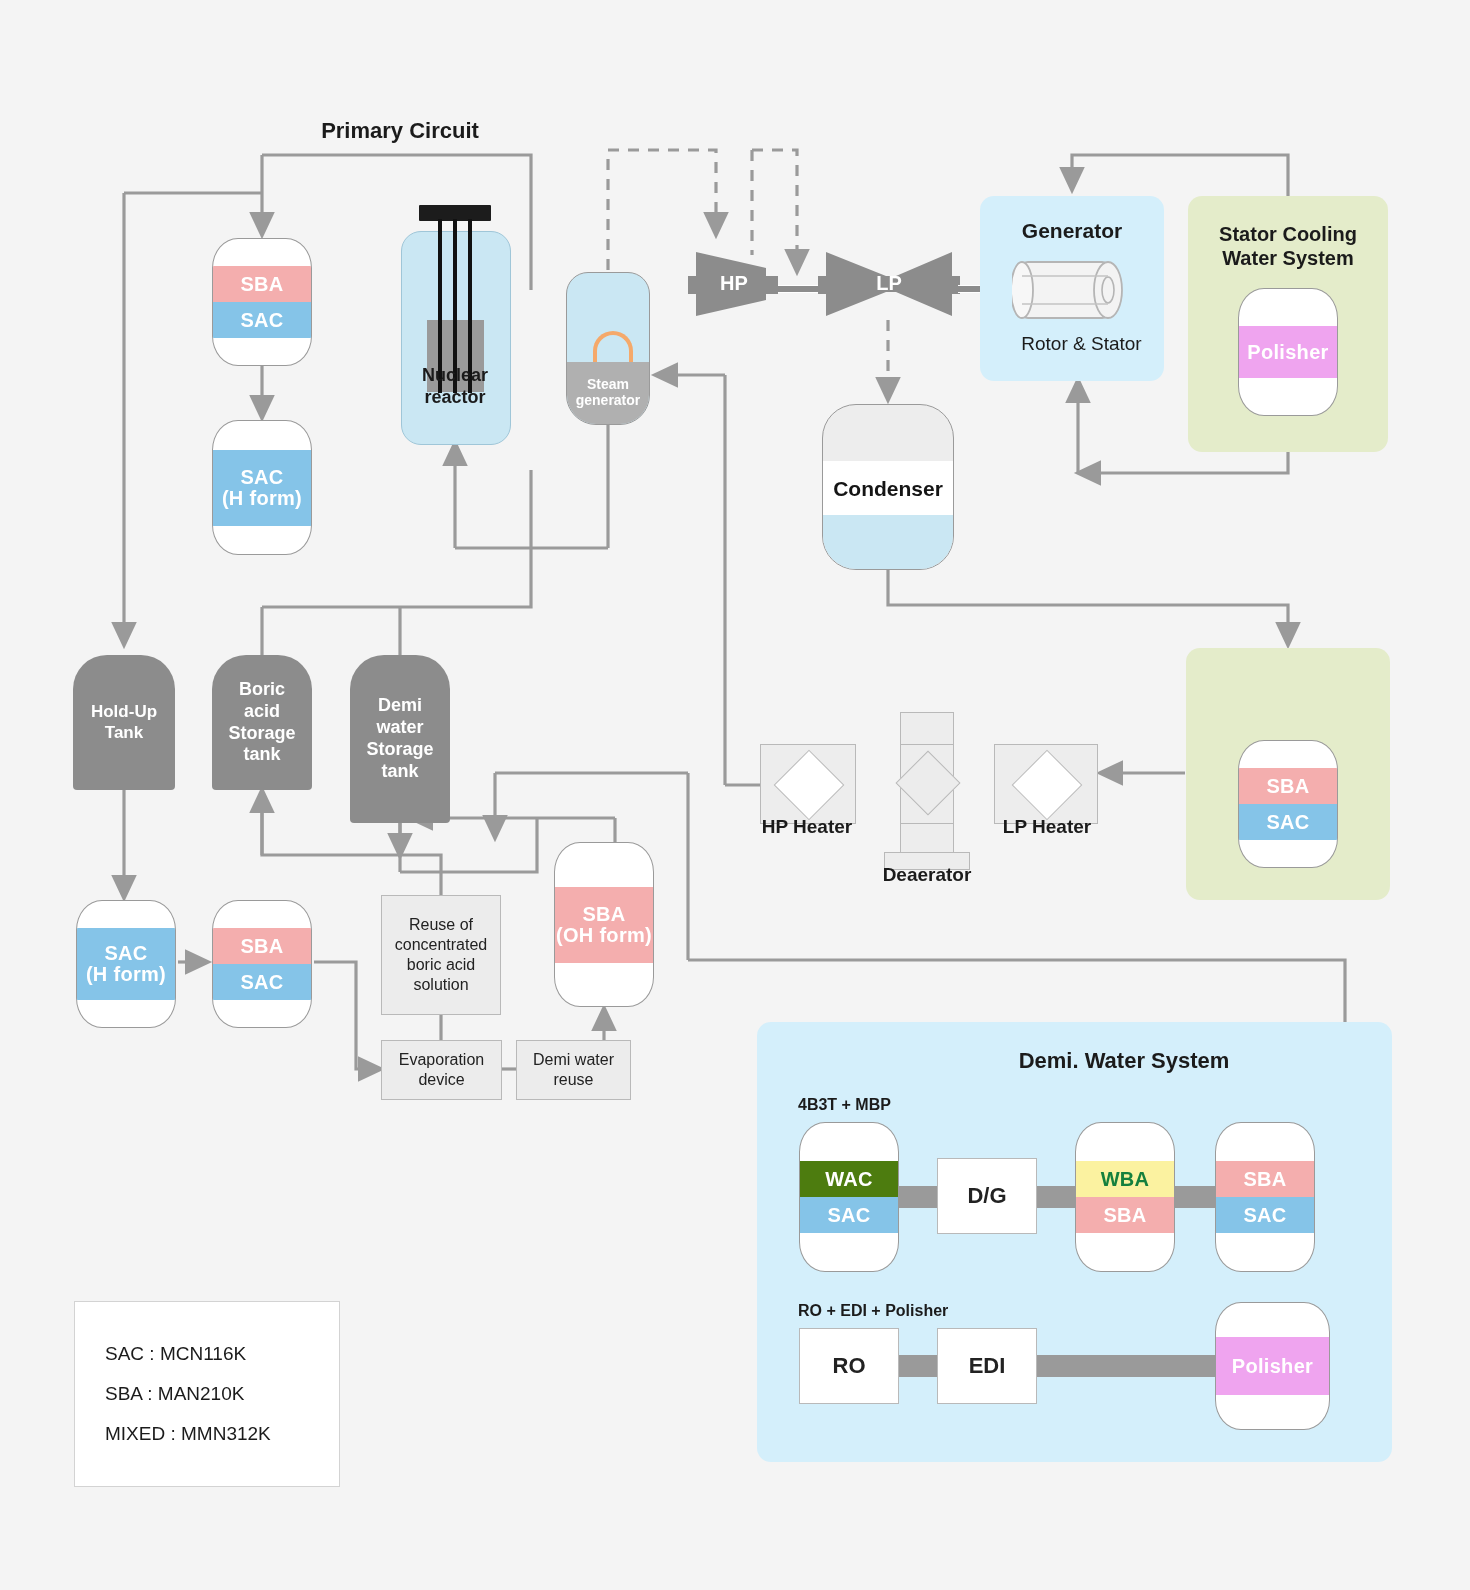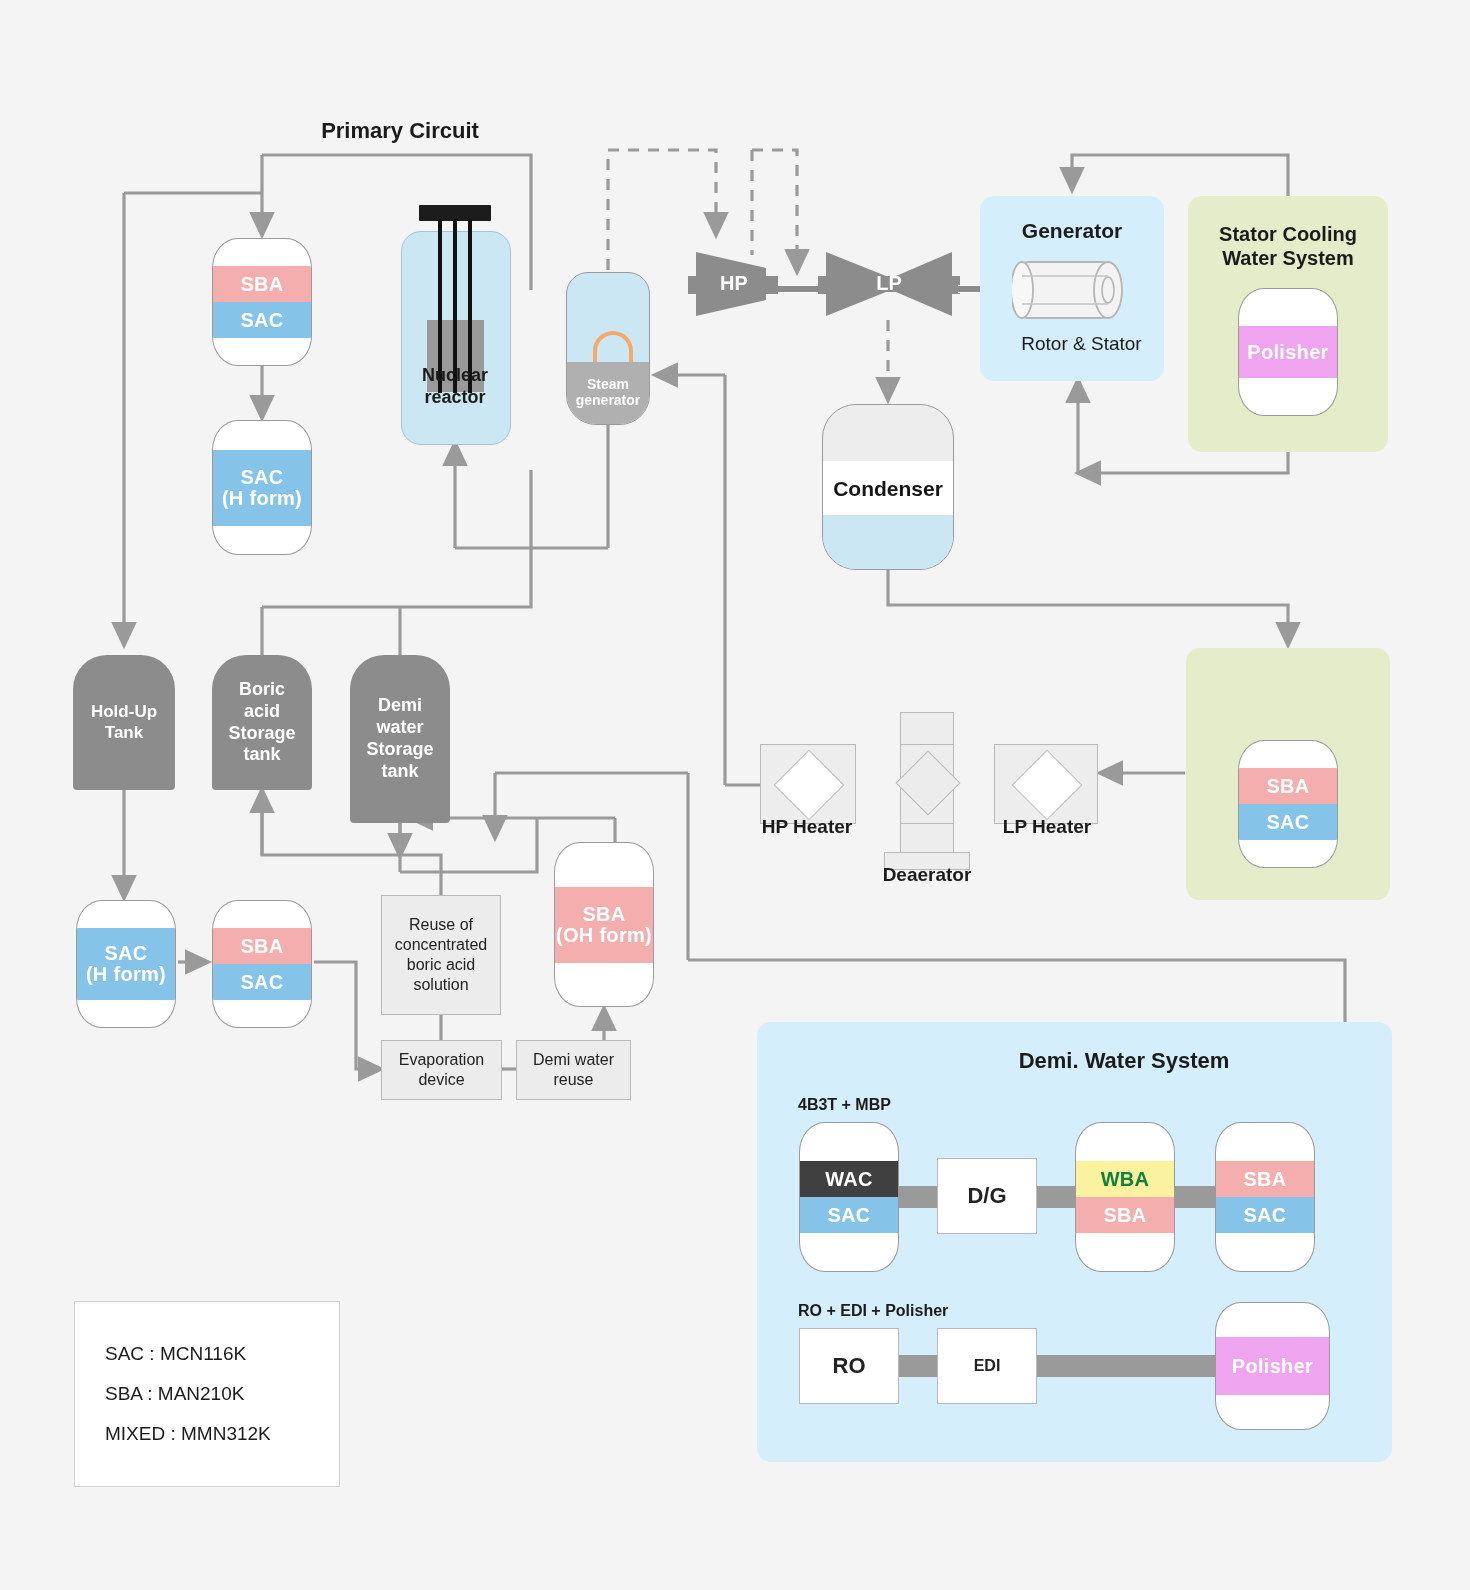--- a/index.html
+++ b/index.html
@@ -324,21 +324,21 @@
   <div class="panel blue" style="left:757px;top:1022px;width:635px;height:440px;"></div>
   <div class="panel-title" style="left:757px;top:1048px;width:734px;font-size:22px;">Demi. Water System</div>
 
   <div class="plabel" style="left:798px;top:1096px;font-size:16px;">4B3T + MBP</div>
 
   <div class="bar" style="left:895px;top:1186px;width:48px;height:22px;"></div>
   <div class="bar" style="left:1032px;top:1186px;width:50px;height:22px;"></div>
   <div class="bar" style="left:1170px;top:1186px;width:50px;height:22px;"></div>
 
   <div class="vessel" style="left:799px;top:1122px;width:100px;height:150px;">
-    <div class="band" style="height:36px;background:#404040;font-size:20px;">WAC</div>
+    <div class="band" style="height:36px;background:#4d7c0f;font-size:20px;">WAC</div>
     <div class="band" style="height:36px;background:#85c4e8;font-size:20px;">SAC</div>
   </div>
 
   <div class="pbox white" style="left:937px;top:1158px;width:100px;height:76px;font-size:22px;font-weight:600;">D/G</div>
 
   <div class="vessel" style="left:1075px;top:1122px;width:100px;height:150px;">
     <div class="band dark" style="height:36px;background:#fbf2a0;font-size:20px;">WBA</div>
     <div class="band" style="height:36px;background:#f4aeae;font-size:20px;">SBA</div>
   </div>
 
@@ -346,21 +346,21 @@
     <div class="band" style="height:36px;background:#f4aeae;font-size:20px;">SBA</div>
     <div class="band" style="height:36px;background:#85c4e8;font-size:20px;">SAC</div>
   </div>
 
   <div class="plabel" style="left:798px;top:1302px;font-size:16px;">RO + EDI + Polisher</div>
 
   <div class="bar" style="left:895px;top:1355px;width:48px;height:22px;"></div>
   <div class="bar" style="left:1032px;top:1355px;width:190px;height:22px;"></div>
 
   <div class="pbox white" style="left:799px;top:1328px;width:100px;height:76px;font-size:22px;font-weight:600;">RO</div>
-  <div class="pbox white" style="left:937px;top:1328px;width:100px;height:76px;font-size:16px;font-weight:600;">EDI</div>
+  <div class="pbox white" style="left:937px;top:1328px;width:100px;height:76px;font-size:22px;font-weight:600;">EDI</div>
 
   <div class="vessel" style="left:1215px;top:1302px;width:115px;height:128px;">
     <div class="band" style="height:58px;background:#efa4ef;font-size:20px;">Polisher</div>
   </div>
 
   <div class="legend" style="left:74px;top:1301px;width:266px;height:186px;">
     <div>SAC : MCN116K</div>
     <div>SBA : MAN210K</div>
     <div>MIXED : MMN312K</div>
   </div>

